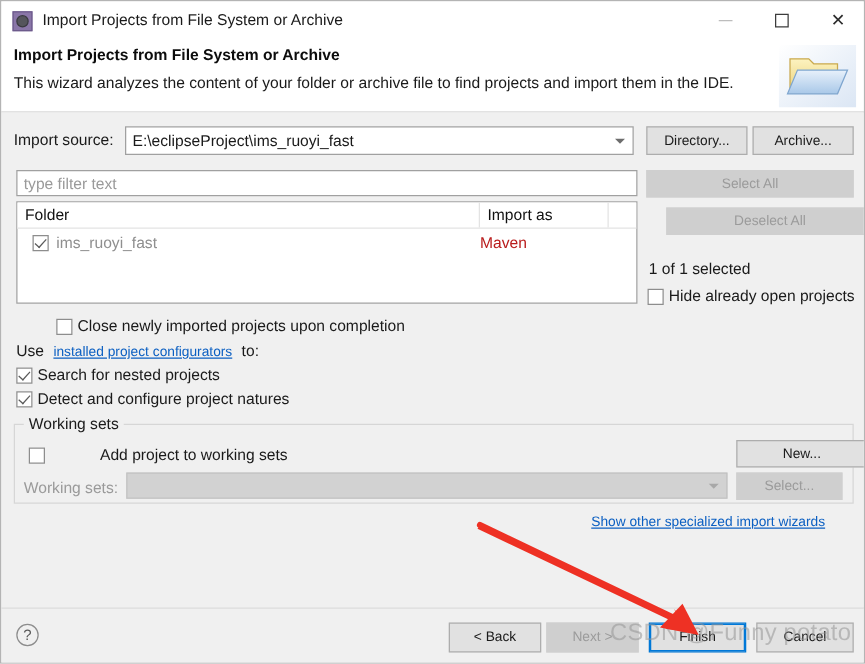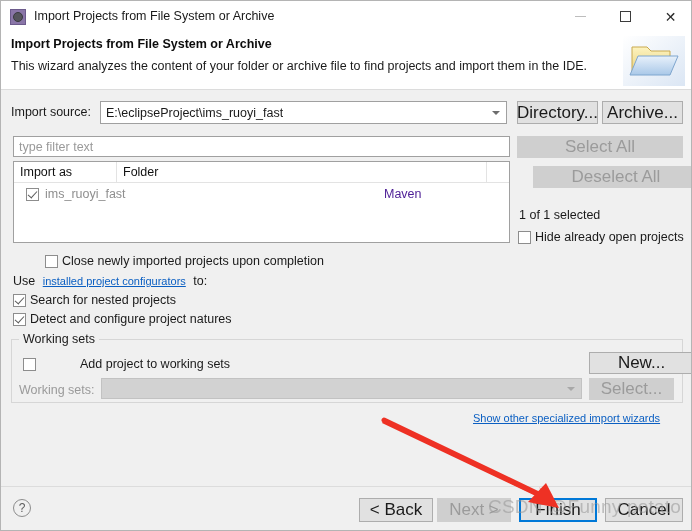--- a/index.html
+++ b/index.html
@@ -170,21 +170,21 @@
     border: 1px solid #c2c2c2;
   }
   .combo.disabled .arrow { border-top-color: #a8a8a8; }
 
   
   .btn {
     position: absolute;
     background: #e1e1e1;
     border: 1px solid #adadad;
     box-sizing: border-box;
-    font-size: 17px;
+    font-size: 11px;
     color: #1a1a1a;
     display: flex;
     align-items: center;
     justify-content: center;
     font-family: "Liberation Sans", sans-serif;
     white-space: nowrap;
   }
   .btn.disabled {
     background: #cfcfcf;
     border-color: #cfcfcf;
@@ -249,21 +249,21 @@
     width: 358px;
     display: flex;
     align-items: center;
     font-size: 12.5px;
     color: #8f8f8f;
     white-space: nowrap;
   }
   .trow .cell2 {
     width: 103px;
     font-size: 12.5px;
-    color: #4c1d95;
+    color: #b91c1c;
     white-space: nowrap;
   }
 
   
   .cb {
     position: relative;
     width: 13px; height: 13px;
     border: 1px solid #8d8d8d;
     background: #ffffff;
     box-sizing: border-box;
@@ -417,22 +417,22 @@
     <div class="btn disabled" style="left:516px; top:46px; width:166px; height:22px;">Select All</div>
     <div class="btn disabled" style="left:532px; top:76px; width:166px; height:22px;">Deselect All</div>
     <div class="lbl" style="left:518px; top:118px;">1 of 1 selected</div>
     <div class="cbrow" style="left:517px; top:140px;">
       <span class="cb"></span>
       <span>Hide already open projects</span>
     </div>
 
     <div class="table" style="left:12px; top:71px; width:497px; height:82px;">
       <div class="thead">
+        <div class="th c1">Folder</div>
         <div class="th c2">Import as</div>
-        <div class="th c1">Folder</div>
         <div class="th c3"></div>
       </div>
       <div class="trow">
         <span class="cell1">
           <span class="cb checked"></span>
           <span style="margin-left:6px">ims_ruoyi_fast</span>
         </span>
         <span class="cell2">Maven</span>
       </div>
     </div>

